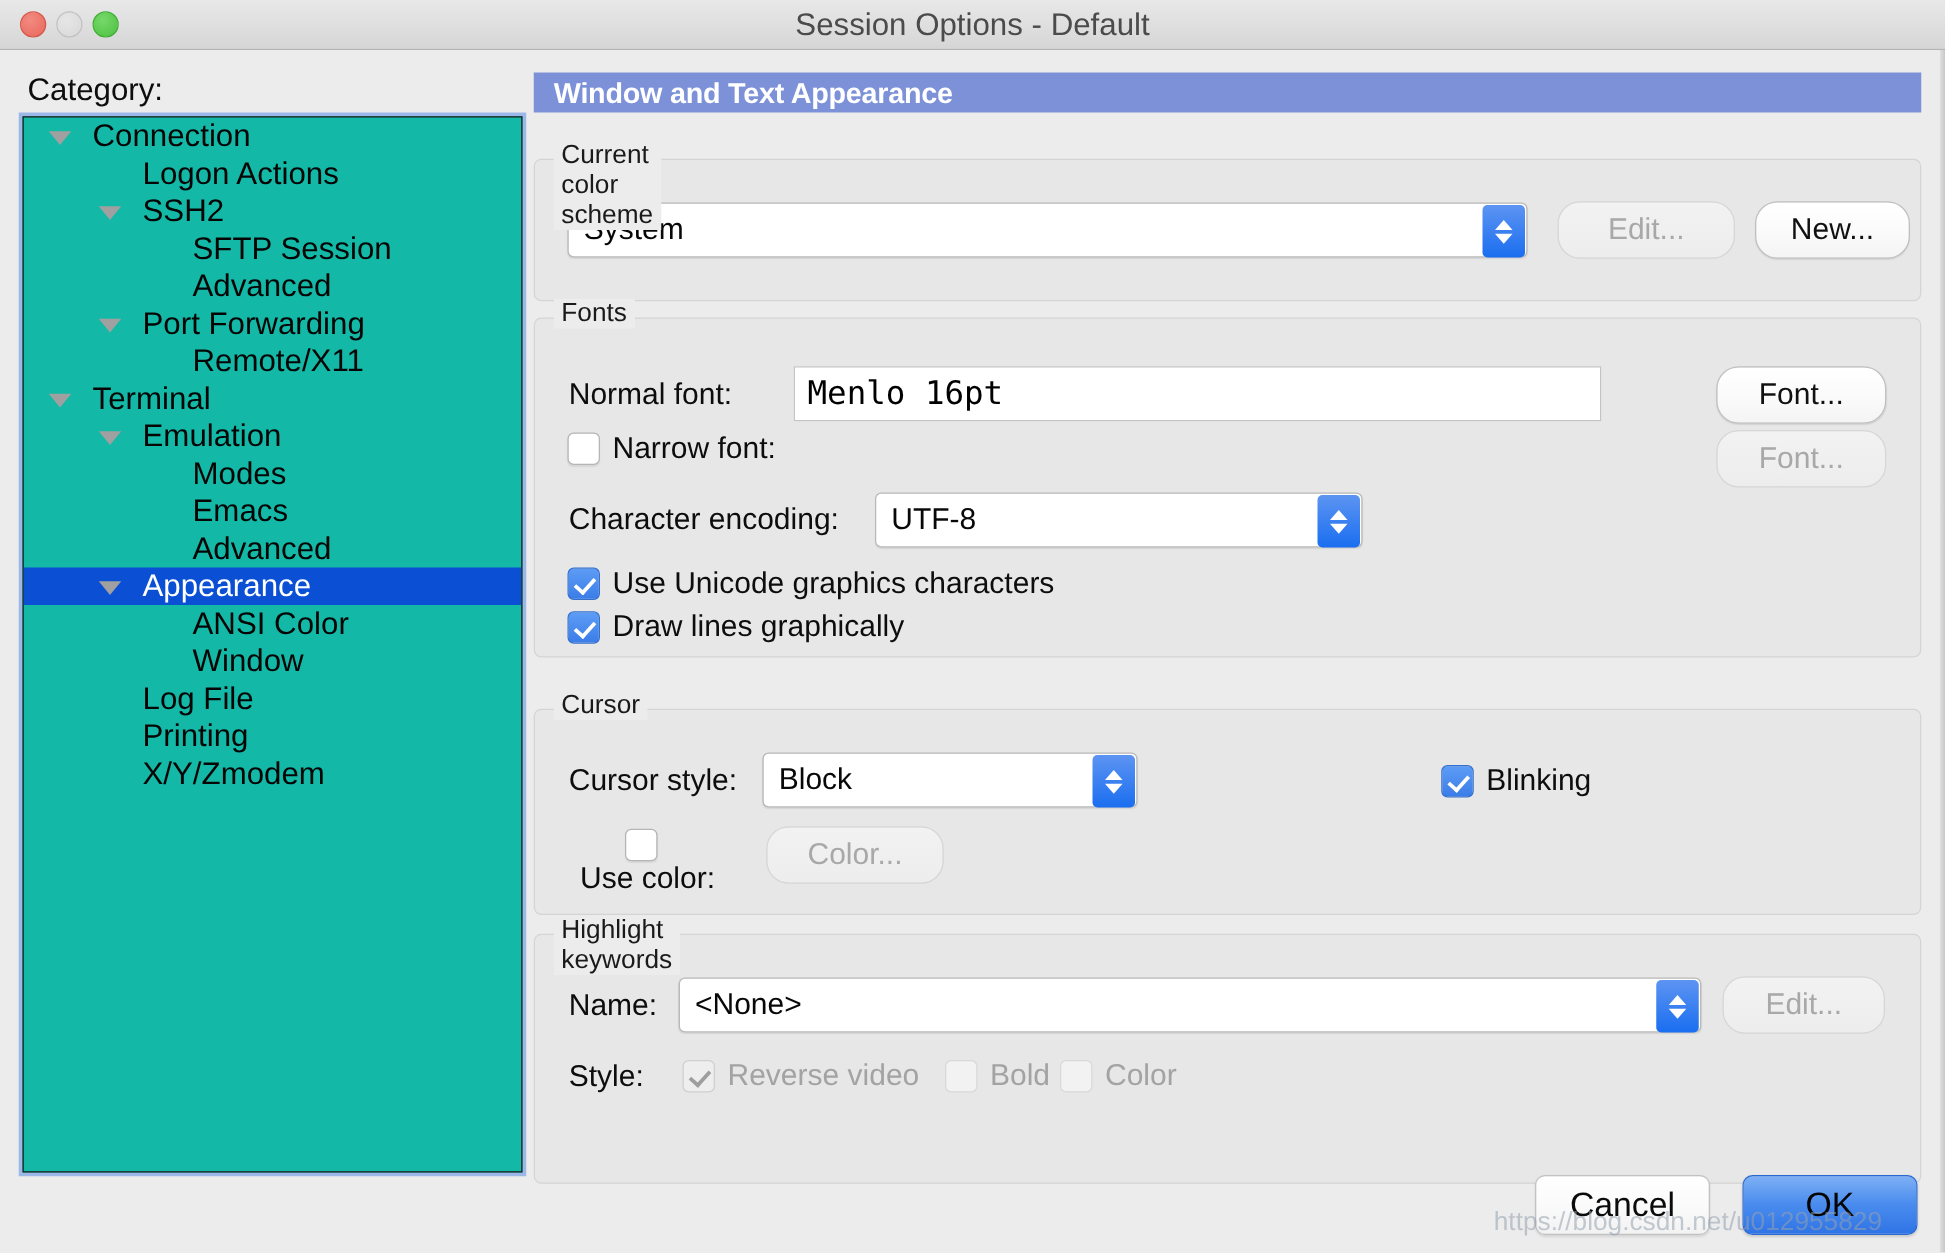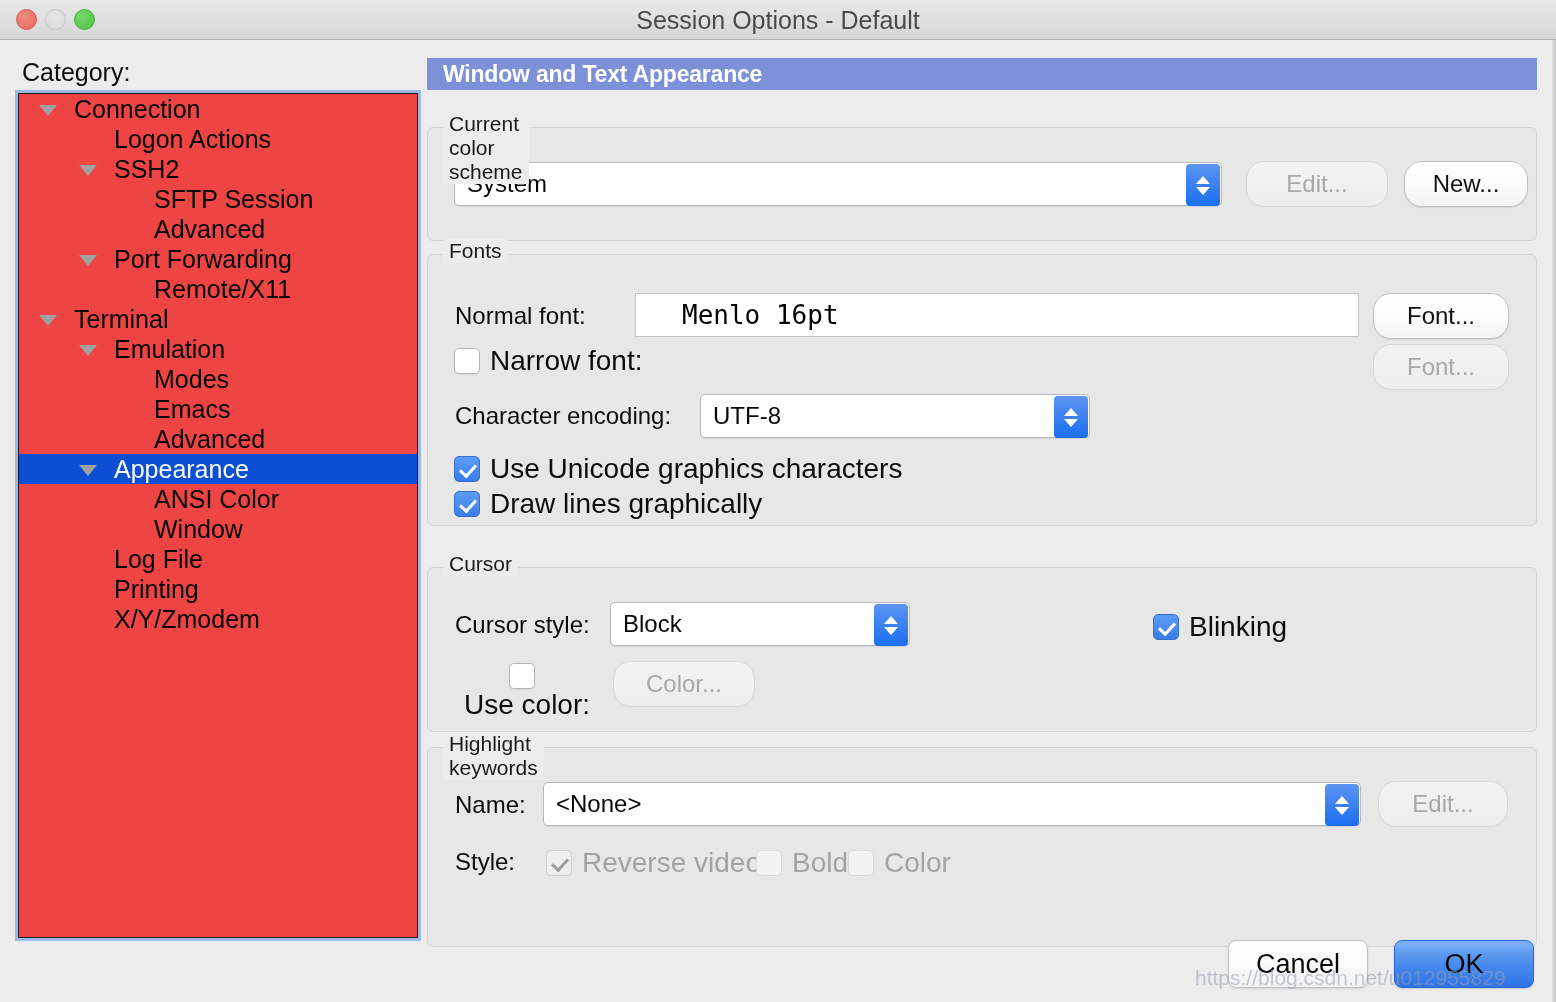--- a/index.html
+++ b/index.html
@@ -35,21 +35,21 @@
   }
 
   
   .category-label {
     position: absolute; left: 22px; top: 58px;
     font-size: 25px; color: #0d0d0d;
   }
   .tree-box {
     position: absolute; left: 18px; top: 93px;
     width: 400px; height: 845px;
-    background: #ef4444;
+    background: #14b8a6;
     border: 1px solid #1b1b1b;
     box-shadow: 0 0 0 3px #9cb8e8;
     overflow: hidden;
   }
   .tree-row {
     position: relative;
     height: 30px; line-height: 30px;
     font-size: 25px; color: #050505;
     white-space: nowrap;
   }
@@ -211,21 +211,21 @@
     border: solid #9e9e9e;
     border-width: 0 3px 3px 0;
     transform: rotate(42deg);
   }
   .cb.dis-off {
     background: #f2f2f2;
     border: 1px solid #d8d8d8;
   }
   .cb-label {
     margin-left: 10px;
-    font-size: 28px; color: #0d0d0d;
+    font-size: 24px; color: #0d0d0d;
     white-space: nowrap;
   }
   .cb-label.dim { color: #a3a3a3; }
 
   
   .footer-btn {
     position: absolute;
     height: 48px;
     border-radius: 8px;
     font-size: 27px;
@@ -359,21 +359,21 @@
         <div class="btn disabled" style="left:818px; top:33px; width:142px;">Edit...</div>
         <div class="btn" style="left:976px; top:33px; width:124px;">New...</div>
       </div>
     </div>
 
     <div class="group" id="grp-fonts">
       <div class="group-title">Fonts</div>
       <div class="group-frame">
 
         <div class="row-label" style="left:27px; top:47px;">Normal font:</div>
-        <div class="textfield" style="left:207px; top:38px; width:724px;padding-left:36px;">
+        <div class="textfield" style="left:207px; top:38px; width:646px;">
           <span class="val">Menlo 16pt</span>
         </div>
         <div class="btn" style="left:945px; top:38px; width:136px;">Font...</div>
 
         <div class="cb-wrap" style="left:26px; top:90px;">
           <span class="cb off"></span>
           <span class="cb-label">Narrow font:</span>
         </div>
         <div class="btn disabled" style="left:945px; top:89px; width:136px;">Font...</div>
 

